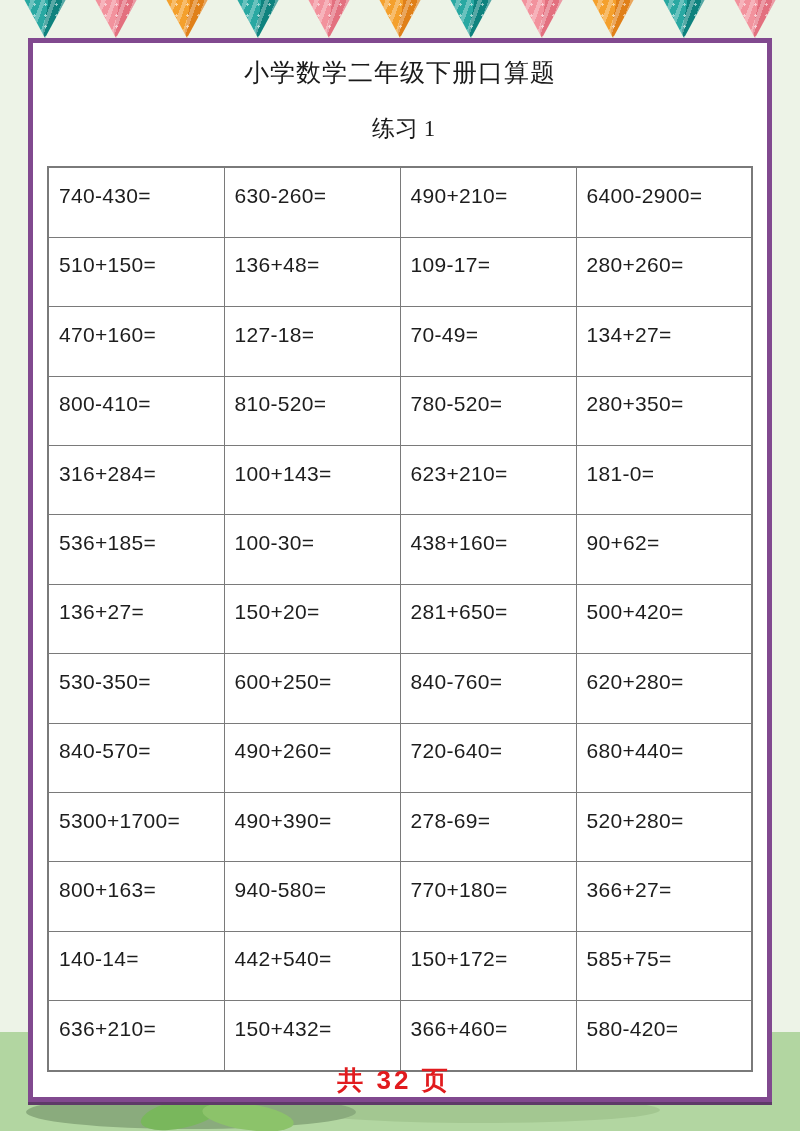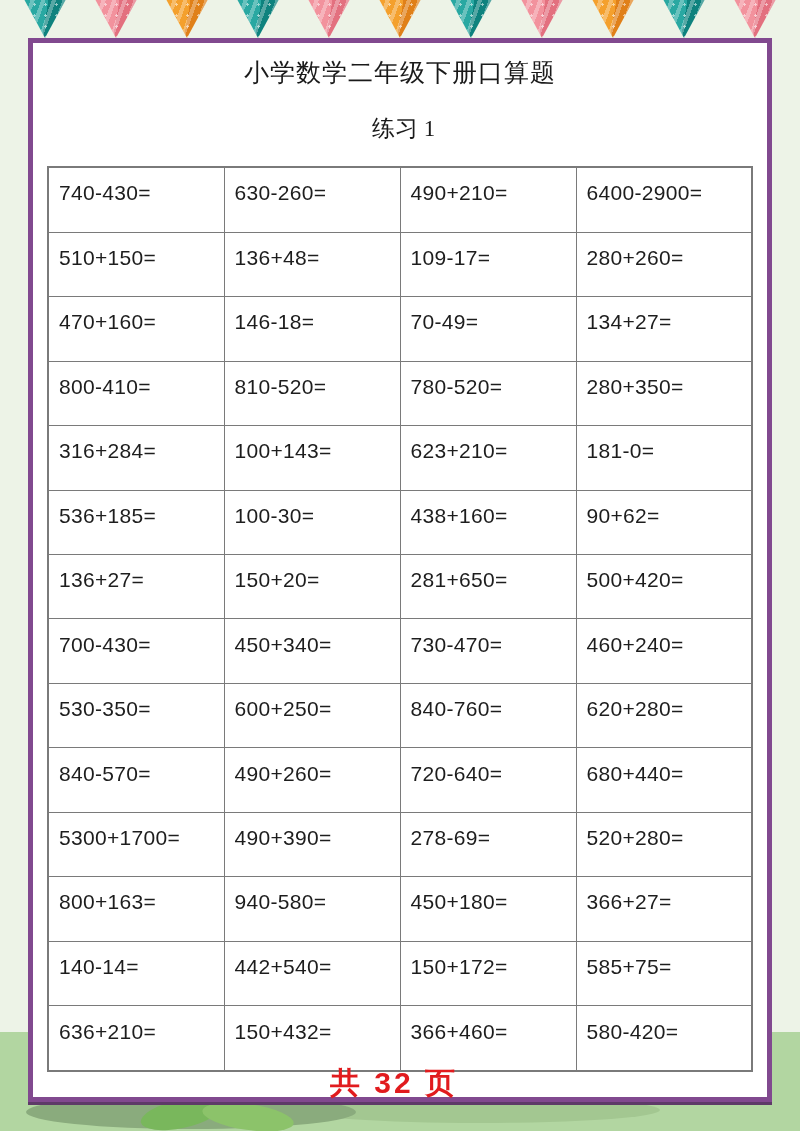--- a/index.html
+++ b/index.html
@@ -56,21 +56,21 @@
   }
   table.problems td {
     border: 1.5px solid var(--table-line, #7a7a7a);
     font-family: "Liberation Sans", sans-serif;
     font-size: 21px; color: #1d1d1d; letter-spacing: 0.3px;
     vertical-align: middle; padding: 0 4px 13px 10px;
     overflow: hidden; white-space: nowrap;
   }
   .page-footer {
     position: absolute; left: 0; right: 12px; top: 1020px;
-    text-align: center; font-size: 30px; font-weight: bold;
+    text-align: center; font-size: 26px; font-weight: bold;
     color: var(--footer-red, #e11b1e); letter-spacing: 3px;
   }
 </style>
 </head>
 <body style="--background: #edf3e7; --bottom-band: #b2d6a1; --page-border: #81498f; --table-line: #7a7a7a; --footer-red: #e11b1e; --leaf-dark: #8aab7d; --leaf-light: #79b75c;">
 
 <div class="band"></div>
 <div class="blob blob-wide"></div>
 <div class="blob blob-dark"></div>
 <div class="blob leaf-a"></div>
@@ -102,21 +102,21 @@
           <td>6400-2900=</td>
         </tr>
         <tr>
           <td>510+150=</td>
           <td>136+48=</td>
           <td>109-17=</td>
           <td>280+260=</td>
         </tr>
         <tr>
           <td>470+160=</td>
-          <td>146-18=</td>
+          <td>127-18=</td>
           <td>70-49=</td>
           <td>134+27=</td>
         </tr>
         <tr>
           <td>800-410=</td>
           <td>810-520=</td>
           <td>780-520=</td>
           <td>280+350=</td>
         </tr>
         <tr>
@@ -131,47 +131,41 @@
           <td>438+160=</td>
           <td>90+62=</td>
         </tr>
         <tr>
           <td>136+27=</td>
           <td>150+20=</td>
           <td>281+650=</td>
           <td>500+420=</td>
         </tr>
         <tr>
-          <td>700-430=</td>
-          <td>450+340=</td>
-          <td>730-470=</td>
-          <td>460+240=</td>
-        </tr>
-        <tr>
           <td>530-350=</td>
           <td>600+250=</td>
           <td>840-760=</td>
           <td>620+280=</td>
         </tr>
         <tr>
           <td>840-570=</td>
           <td>490+260=</td>
           <td>720-640=</td>
           <td>680+440=</td>
         </tr>
         <tr>
           <td>5300+1700=</td>
           <td>490+390=</td>
           <td>278-69=</td>
           <td>520+280=</td>
         </tr>
         <tr>
           <td>800+163=</td>
           <td>940-580=</td>
-          <td>450+180=</td>
+          <td>770+180=</td>
           <td>366+27=</td>
         </tr>
         <tr>
           <td>140-14=</td>
           <td>442+540=</td>
           <td>150+172=</td>
           <td>585+75=</td>
         </tr>
         <tr>
           <td>636+210=</td>

